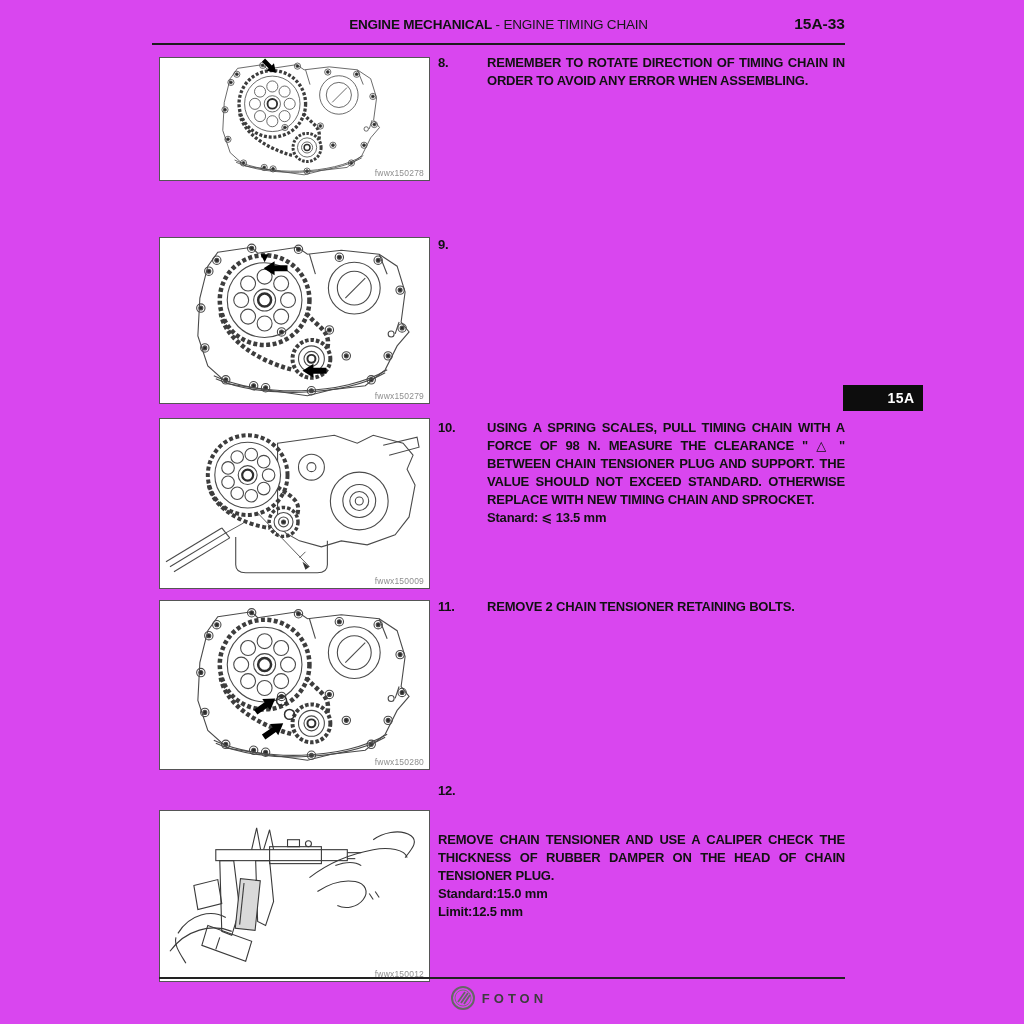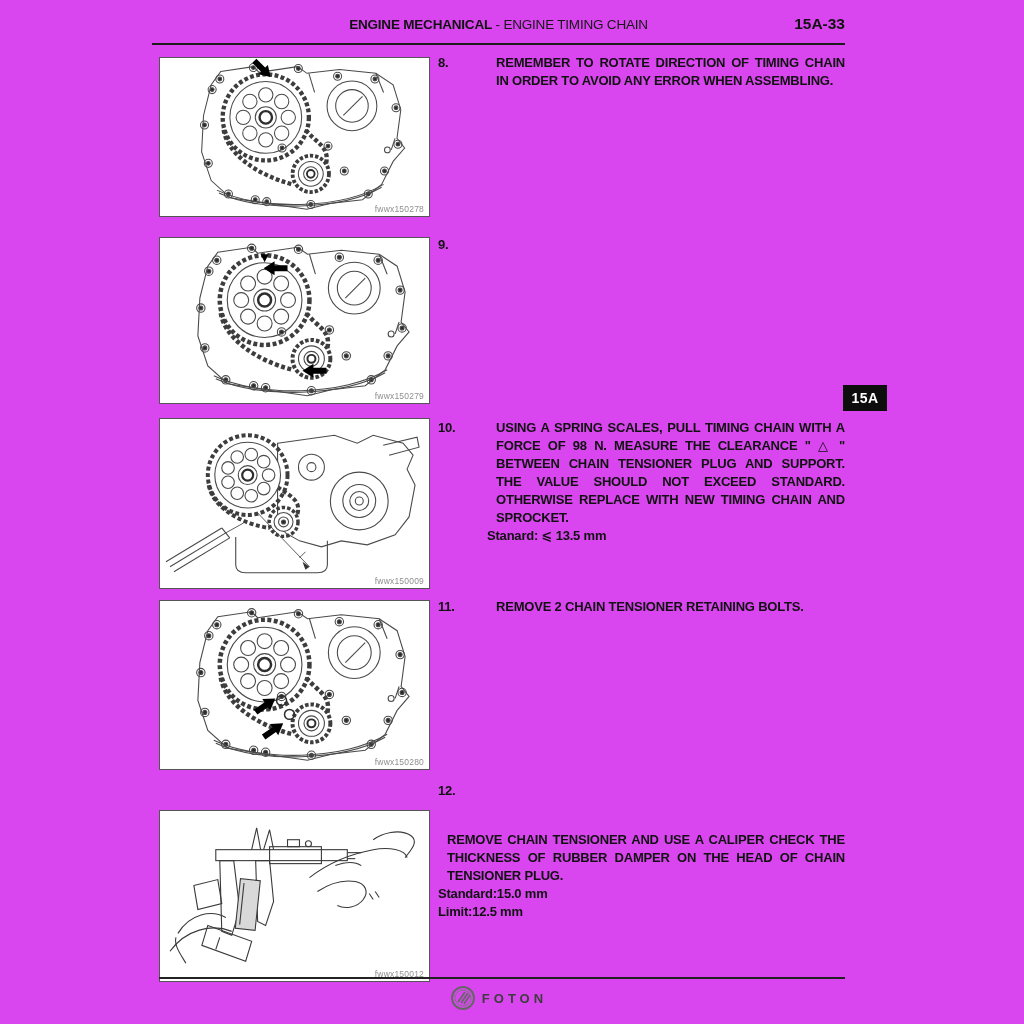--- a/index.html
+++ b/index.html
@@ -12,39 +12,39 @@
        font-size:13.5px;letter-spacing:-0.2px;white-space:nowrap;}
   .hdr .sec{font-weight:700;}
   .hdr .sub{font-weight:400;color:#171717;}
   .pageno{position:absolute;top:15px;right:179px;font-size:15.5px;font-weight:700;letter-spacing:0;}
   .rule-top{position:absolute;top:43px;left:152px;width:693px;height:2px;background:#1c1c1c;}
 
   
   .fig{position:absolute;left:159px;width:271px;border:1px solid #555;background:#fff;box-sizing:border-box;}
   .fig svg{position:absolute;inset:0;width:100%;height:100%;}
   .figcap{position:absolute;bottom:2px;right:5px;font-size:8.5px;color:#8f8f8f;letter-spacing:0.2px;}
-  #fig-1{top:57px;height:160px;}
+  #fig-1{top:57px;height:124px;}
   #fig-2{top:237px;height:167px;}
   #fig-3{top:418px;height:171px;}
   #fig-4{top:600px;height:170px;}
   #fig-5{top:784px;height:172px;margin-top:26px;}
 
   
   .step{position:absolute;left:438px;width:407px;display:flex;align-items:flex-start;
         font-size:13px;font-weight:700;line-height:18px;letter-spacing:-0.2px;}
   .step .num{width:49px;flex:0 0 49px;}
   .step .body{flex:1;}
-  .step .para{text-align:justify;text-align-last:left;margin-left:9px;}
+  .step .para{text-align:justify;text-align-last:left;}
   #step-8{top:54px;} #step-9{top:236px;} #step-10{top:419px;}
   #step-11{top:598px;} #step-12{top:782px;flex-direction:column;}
 
   
   .tab15a{position:absolute;left:843px;top:385px;width:44px;height:26px;background:#0d0d0d;
           color:#fff;font-size:14px;font-weight:700;display:flex;align-items:center;
-          justify-content:center;letter-spacing:0.5px;}
+          justify-content:center;letter-spacing:0.5px;padding-left:36px;}
 
   
   .rule-bot{position:absolute;top:977px;left:159px;width:686px;height:2px;background:#222;}
   .footer{position:absolute;top:985px;left:152px;width:693px;display:flex;
           align-items:center;justify-content:center;gap:6px;}
   .brand{font-size:13px;font-weight:800;letter-spacing:4px;color:#3d3d3d;}
 
   
   .art path,.art circle,.art rect,.art line,.art ellipse,.art polyline{vector-effect:non-scaling-stroke;}
   .hidden-defs{position:absolute;width:0;height:0;overflow:hidden;}

